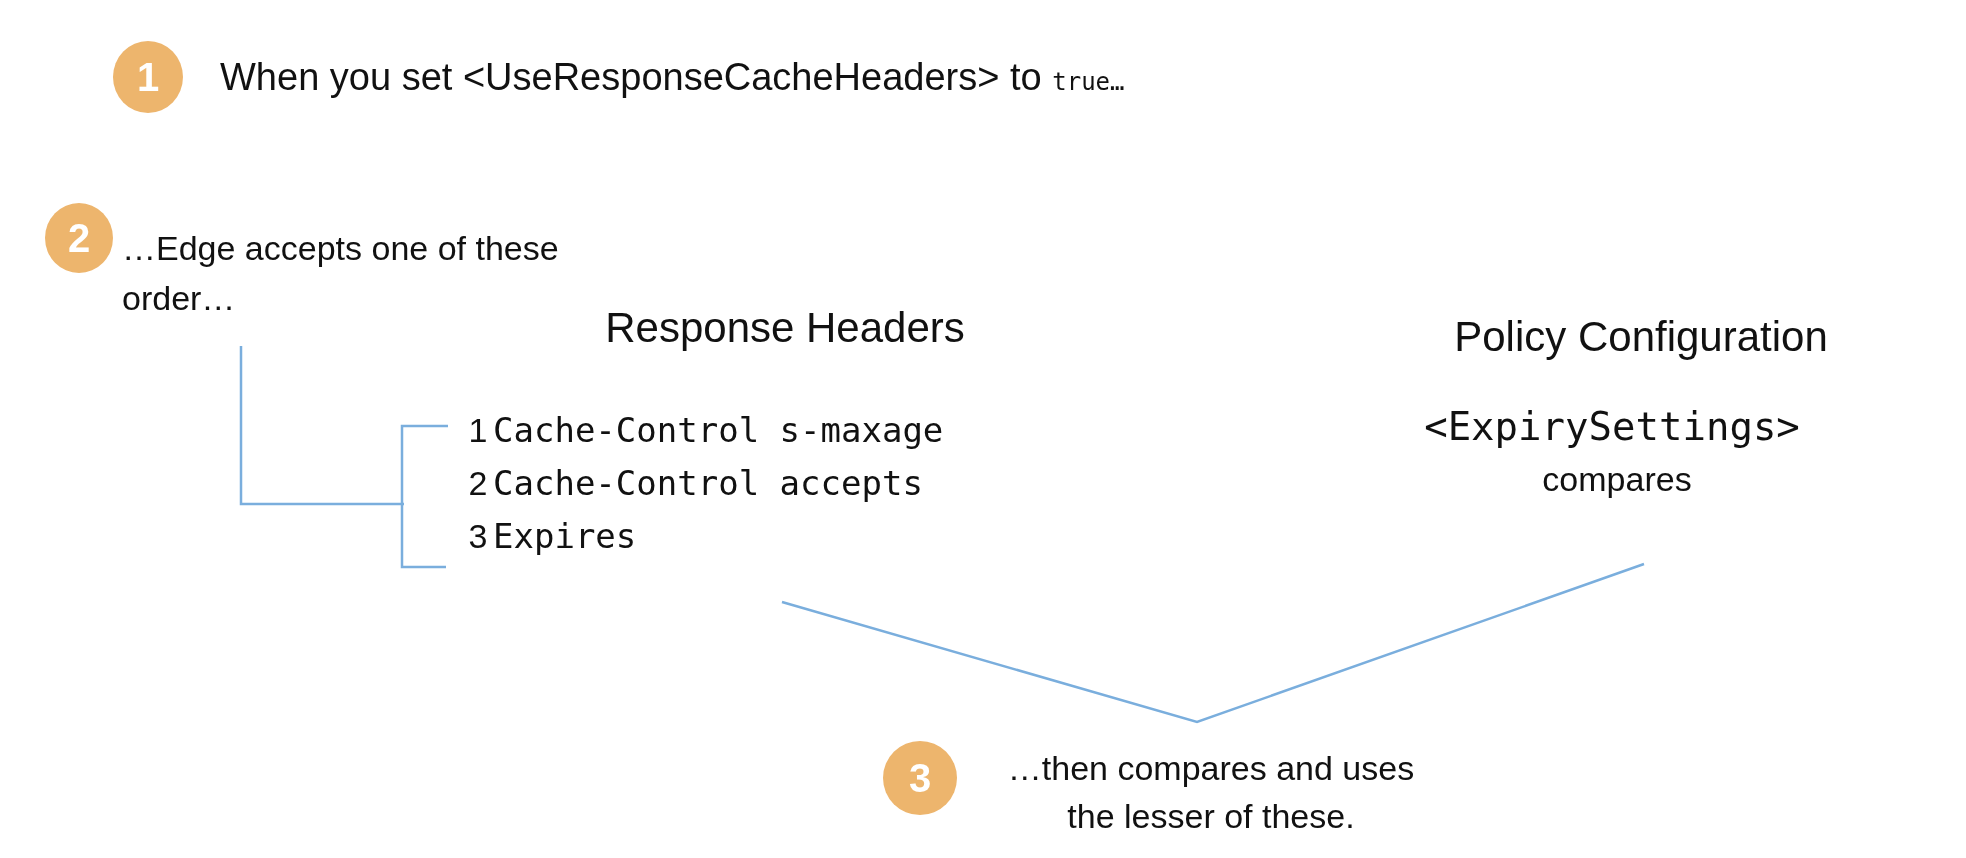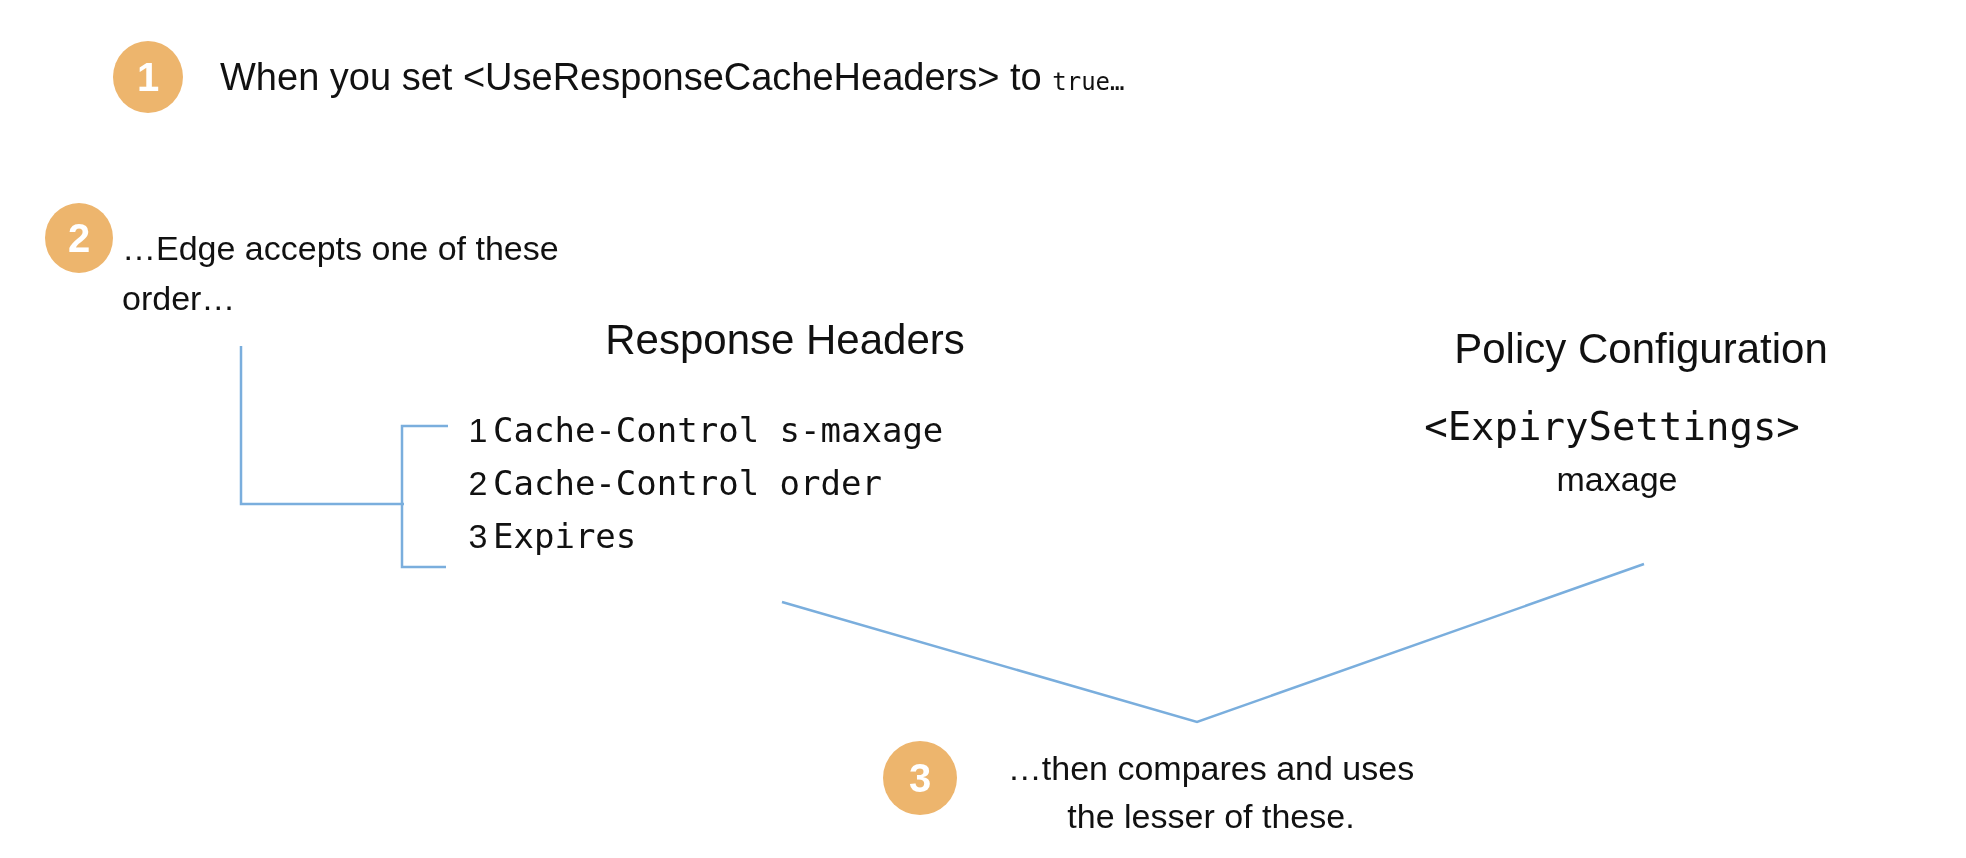--- a/index.html
+++ b/index.html
@@ -43,21 +43,20 @@
     line-height: 50px;
     white-space: nowrap;
     margin-top: 25px;
   }
 
   
   .heading {
     font-size: 42px;
     text-align: center;
     white-space: nowrap;
-    margin-top: 12px;
   }
   #heading-response { left: 485px;  top: 304px; width: 600px; }
   #heading-policy   { left: 1341px; top: 313px; width: 600px; }
 
   
   .prec-list {
     left: 463px; top: 410px;
   }
   .prec-row {
     display: flex;
@@ -131,30 +130,30 @@
 <div id="heading-response" class="abs heading">Response Headers</div>
 <div id="heading-policy" class="abs heading">Policy Configuration</div>
 
 <div class="abs prec-list">
   <div class="prec-row">
     <span class="prec-rank">1</span>
     <span class="prec-code">Cache-Control s-maxage</span>
   </div>
   <div class="prec-row">
     <span class="prec-rank">2</span>
-    <span class="prec-code">Cache-Control order</span>
+    <span class="prec-code">Cache-Control accepts</span>
   </div>
   <div class="prec-row">
     <span class="prec-rank">3</span>
     <span class="prec-code">Expires</span>
   </div>
 </div>
 
 <div id="expiry-code" class="abs code">&lt;ExpirySettings&gt;</div>
-<div id="expiry-caption" class="abs">maxage</div>
+<div id="expiry-caption" class="abs">compares</div>
 
 <div id="badge-3" class="badge" style="background-color: rgb(237, 181, 109);">
   <span>3</span>
 </div>
 <div class="abs step3-text">
   <div>…then compares and uses</div>
   <div>the lesser of these.</div>
 </div>
 
 </body></html>

